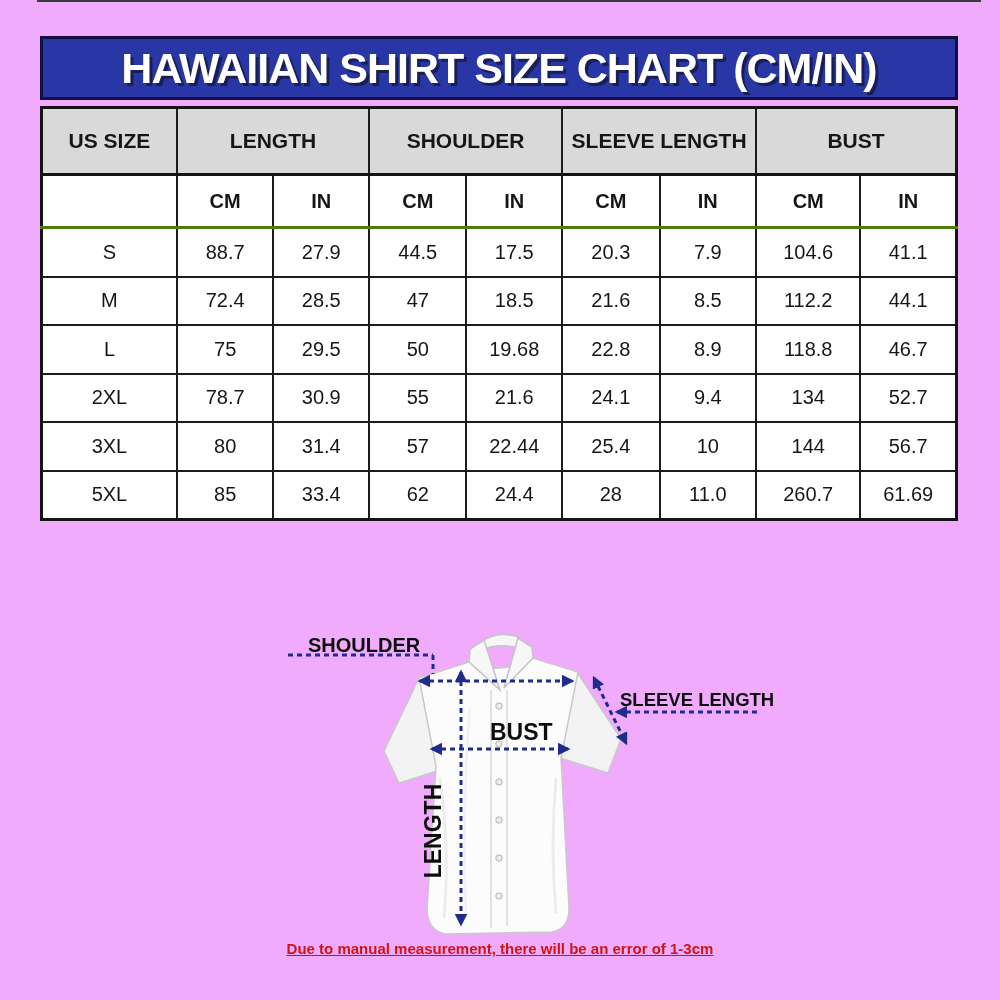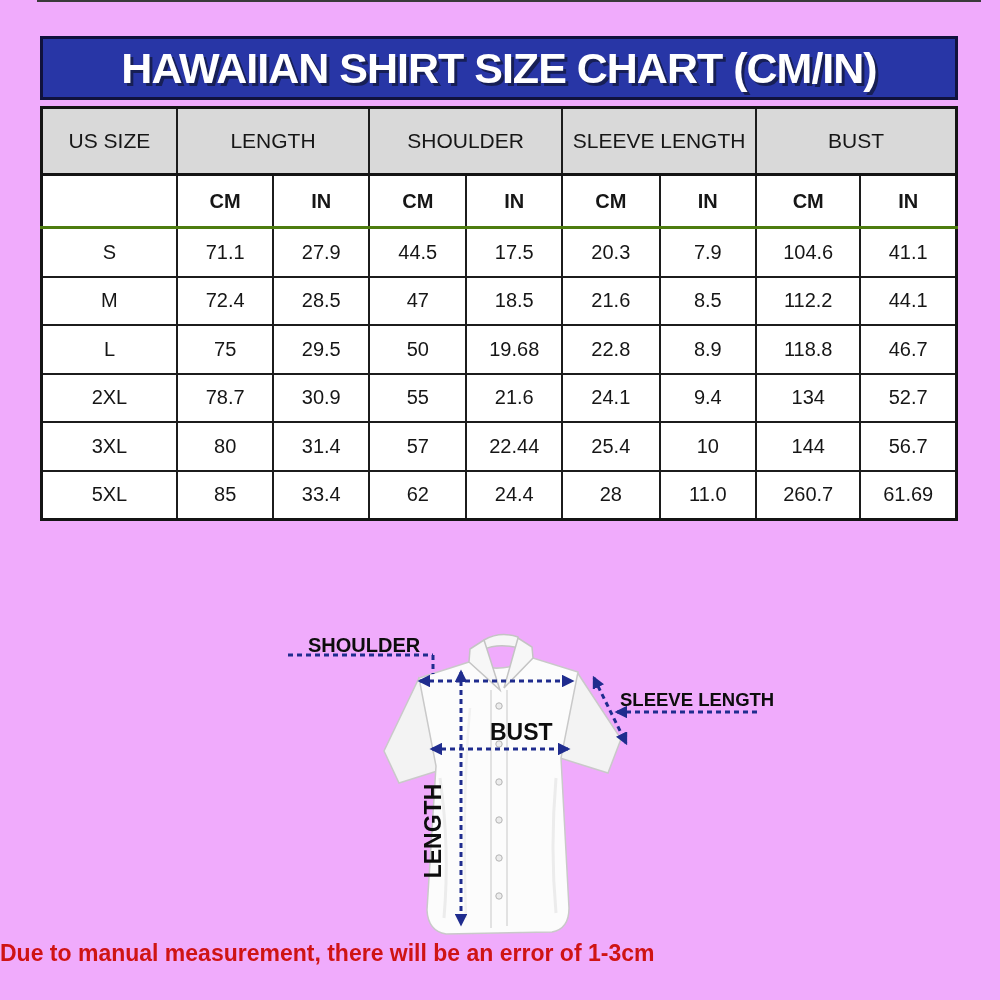--- a/index.html
+++ b/index.html
@@ -20,32 +20,32 @@
   table.size-chart{
     position:absolute;left:40px;top:106px;width:918px;
     border-collapse:collapse;table-layout:fixed;
     border:3px solid #141414;color:#161616;
   }
   .size-chart th,.size-chart td{
     border:2px solid #1c1c1c;text-align:center;vertical-align:middle;
     background:#ffffff;padding:0;overflow:hidden;
   }
   .size-chart tr.head-row th{
-    background:#d9d9d9;font-weight:normal;font-size:21px;height:64px;
+    background:#d9d9d9;font-weight:bold;font-size:21px;height:64px;
     border-bottom:3px solid #141414;letter-spacing:0;
   }
   .size-chart tr.unit-row td{
     font-weight:bold;font-size:20px;height:50px;border-bottom:3px solid #4d7c0f;
   }
   .size-chart tbody td{font-weight:normal;font-size:20px;height:46.5px;}
   .diagram{position:absolute;left:0;top:618px;width:1000px;height:340px;}
   .diagram text{font-family:"Liberation Sans",sans-serif;font-weight:bold;fill:#0d0d0d;}
   .note{
-    position:absolute;left:0;top:940px;width:1000px;text-align:left;
-    font-weight:bold;font-size:23px;color:#cf1414;
+    position:absolute;left:0;top:940px;width:1000px;text-align:center;
+    font-weight:bold;font-size:15px;color:#cf1414;text-decoration:underline;
   }
 </style>
 </head>
 <body>
 
 <div class="stage">
 
   <div class="top-line"></div>
 
   <div class="banner">
@@ -80,21 +80,21 @@
         <td>IN</td>
         <td>CM</td>
         <td>IN</td>
         <td>CM</td>
         <td>IN</td>
       </tr>
     </thead>
     <tbody>
         <tr>
           <td>S</td>
-          <td>71.1</td>
+          <td>88.7</td>
           <td>27.9</td>
           <td>44.5</td>
           <td>17.5</td>
           <td>20.3</td>
           <td>7.9</td>
           <td>104.6</td>
           <td>41.1</td>
         </tr>
         <tr>
           <td>M</td>

